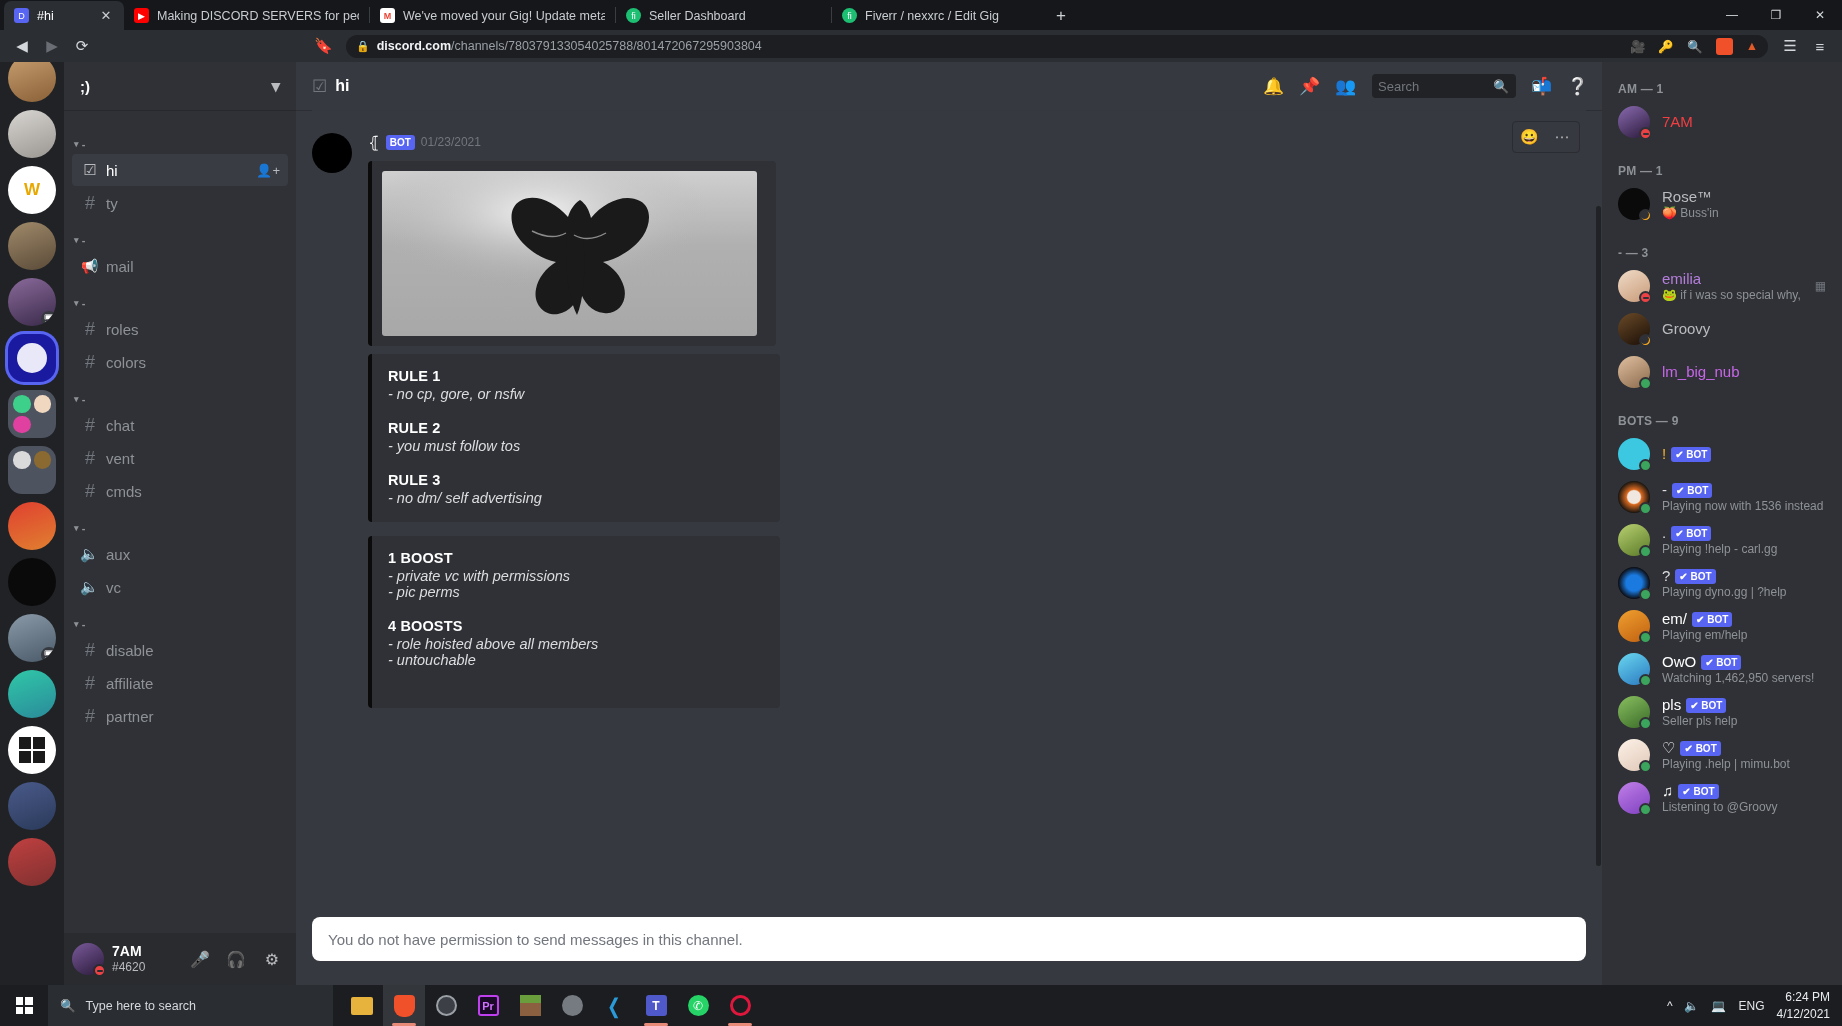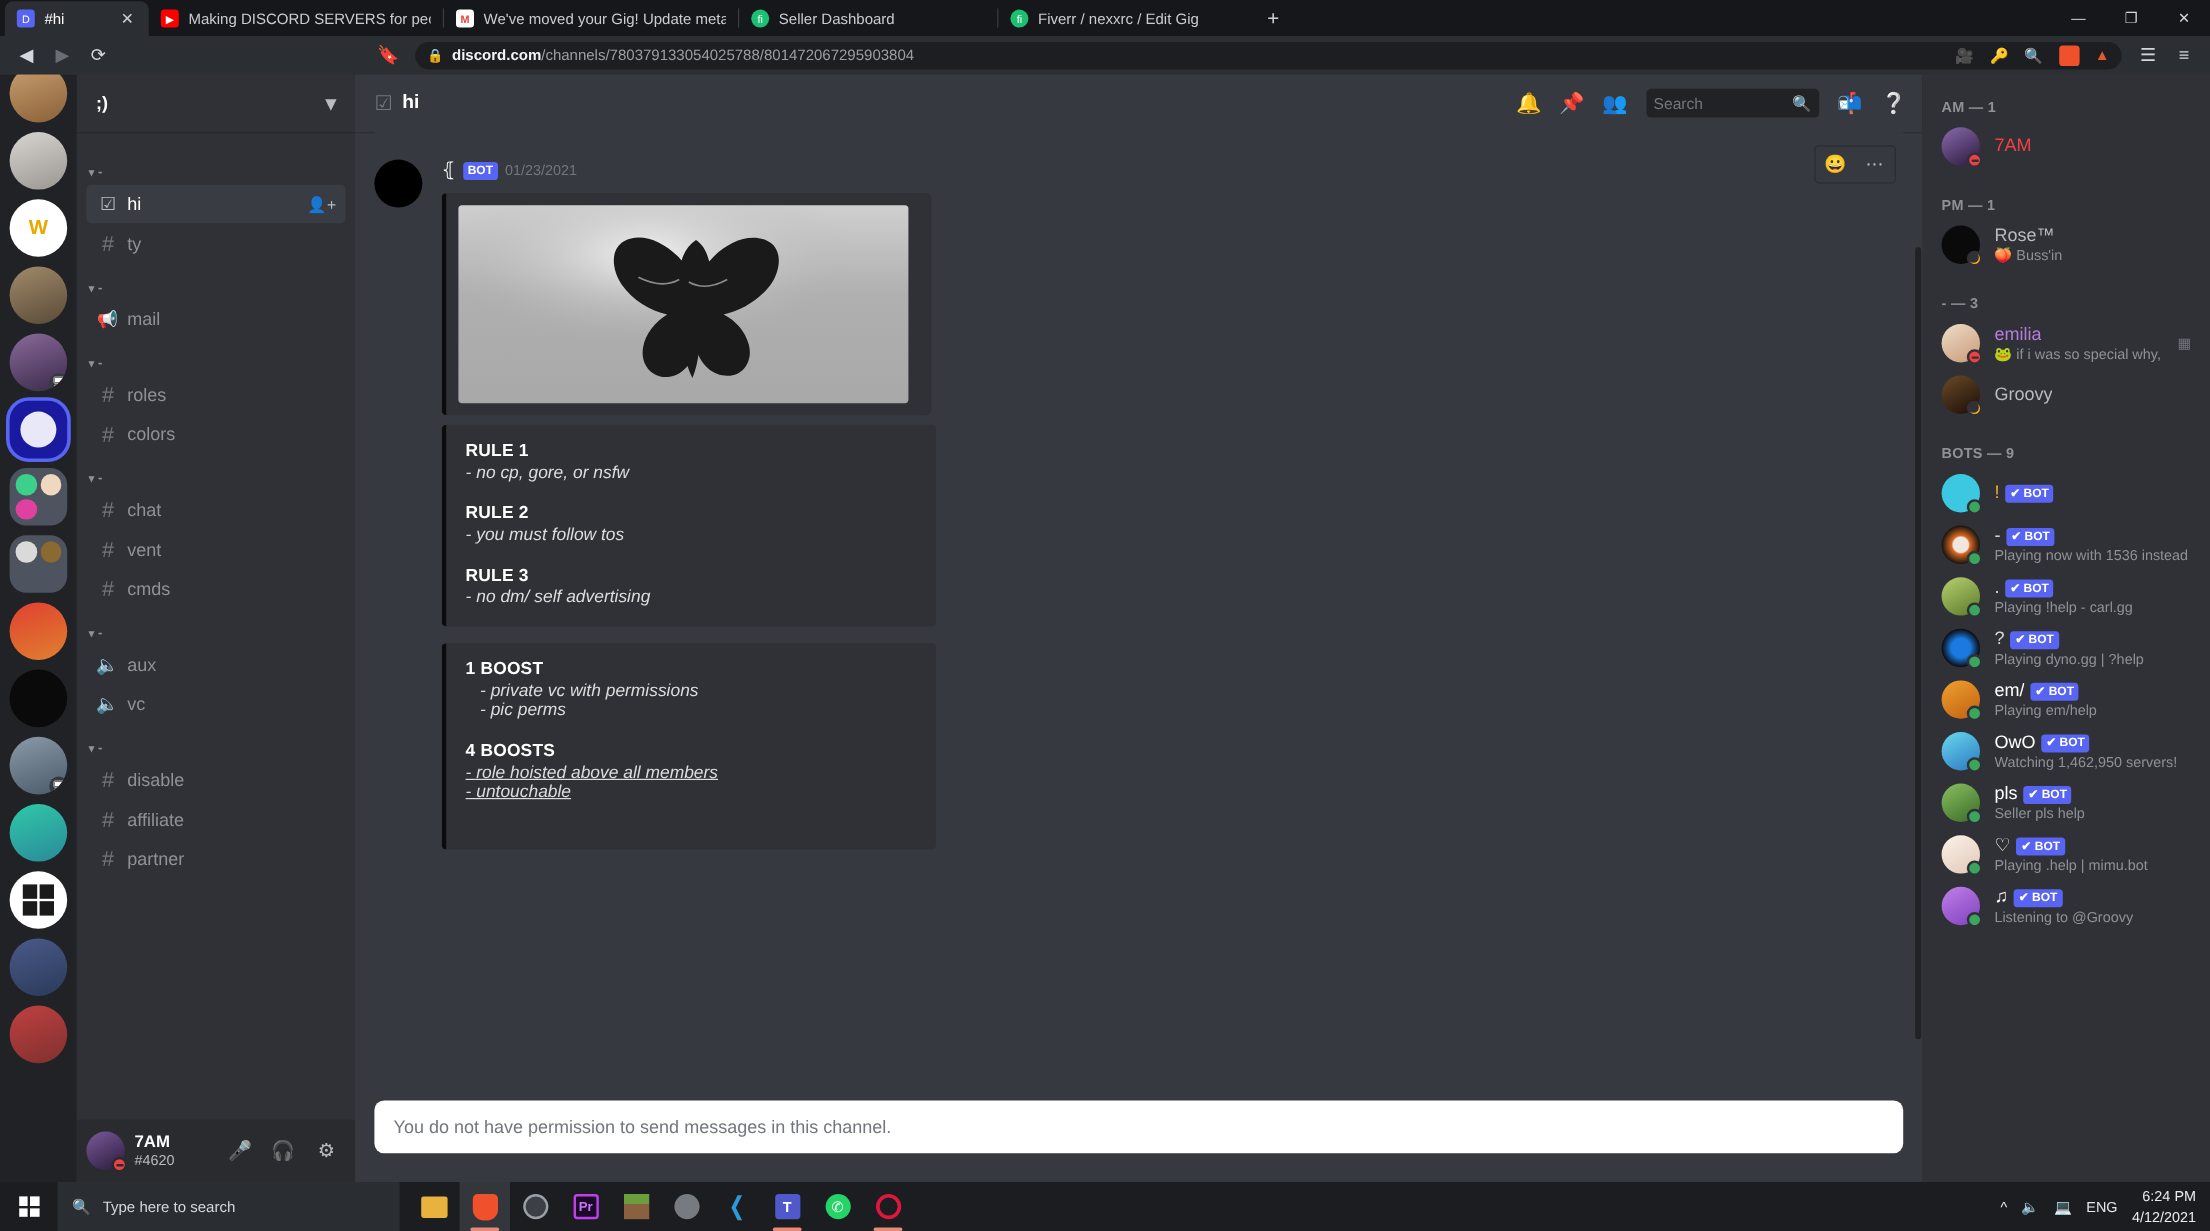--- a/index.html
+++ b/index.html
@@ -415,24 +415,24 @@
                 <div class="rule-title">RULE 1</div>
                 <div class="rule-body">- no cp, gore, or nsfw</div>
                 <div class="rule-title">RULE 2</div>
                 <div class="rule-body">- you must follow tos</div>
                 <div class="rule-title">RULE 3</div>
                 <div class="rule-body">- no dm/ self advertising</div>
               </div>
 
               <div class="embed" style="max-width:412px;margin-top:14px;padding-bottom:40px;">
                 <div class="rule-title">1 BOOST</div>
-                <div class="rule-body" style="white-space:pre-line;margin-left:12px;">- private vc with permissions
+                <div class="rule-body" style="white-space:pre-line;">- private vc with permissions
 - pic perms</div>
                 <div class="rule-title">4 BOOSTS</div>
-                <div class="rule-body" style="white-space:pre-line;text-decoration:underline;">- role hoisted above all members
+                <div class="rule-body" style="white-space:pre-line;">- role hoisted above all members
 - untouchable</div>
               </div>
             </div>
 
             <div class="hoverbar">
               <div class="hb">😀</div>
               <div class="hb">⋯</div>
             </div>
           </div>
           <div class="scrollbar"></div>
@@ -494,20 +494,31 @@
         <span class="mtail">▦</span>
       </div>
       <div class="member">
         <div class="mav">
           <span class="ball" style="background:linear-gradient(150deg,#6a4a28,#1a0e06);"></span>
           <span class="status idle"></span>
         </div>
         <div class="minfo">
             <div class="mname" style="color:#b9bbbe;">
               <span class="nm">Groovy</span>
+            </div>
+          </div>
+      </div>
+      <div class="member">
+        <div class="mav">
+          <span class="ball" style="background:linear-gradient(150deg,#e0c0a0,#8a6a4a);"></span>
+          <span class="status online"></span>
+        </div>
+        <div class="minfo">
+            <div class="mname" style="color:#c766e8;">
+              <span class="nm">lm_big_nub</span>
             </div>
           </div>
       </div>
 
       <div class="mgroup">BOTS — 9</div>
 
       <div class="member">
         <div class="mav">
           <span class="ball" style="background:#3cc8e0;"></span>
           <span class="status online"></span>

